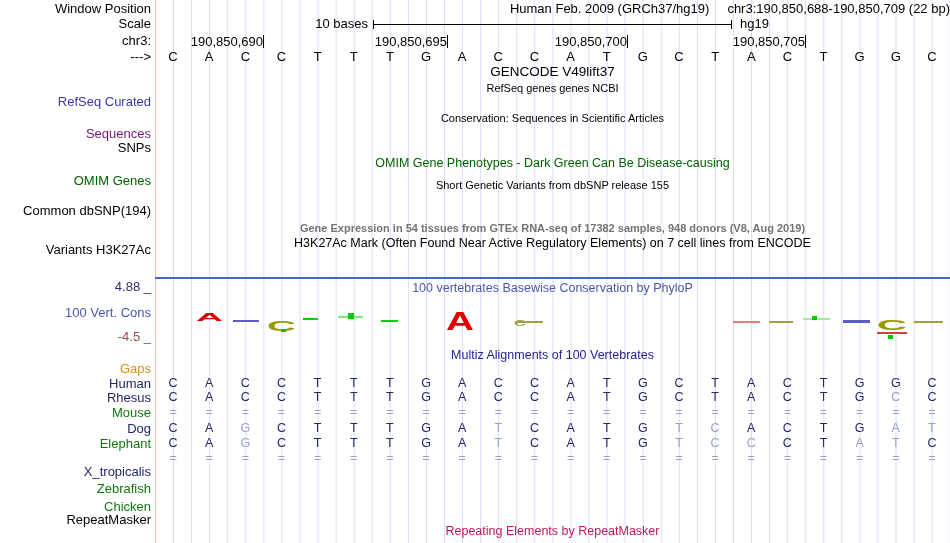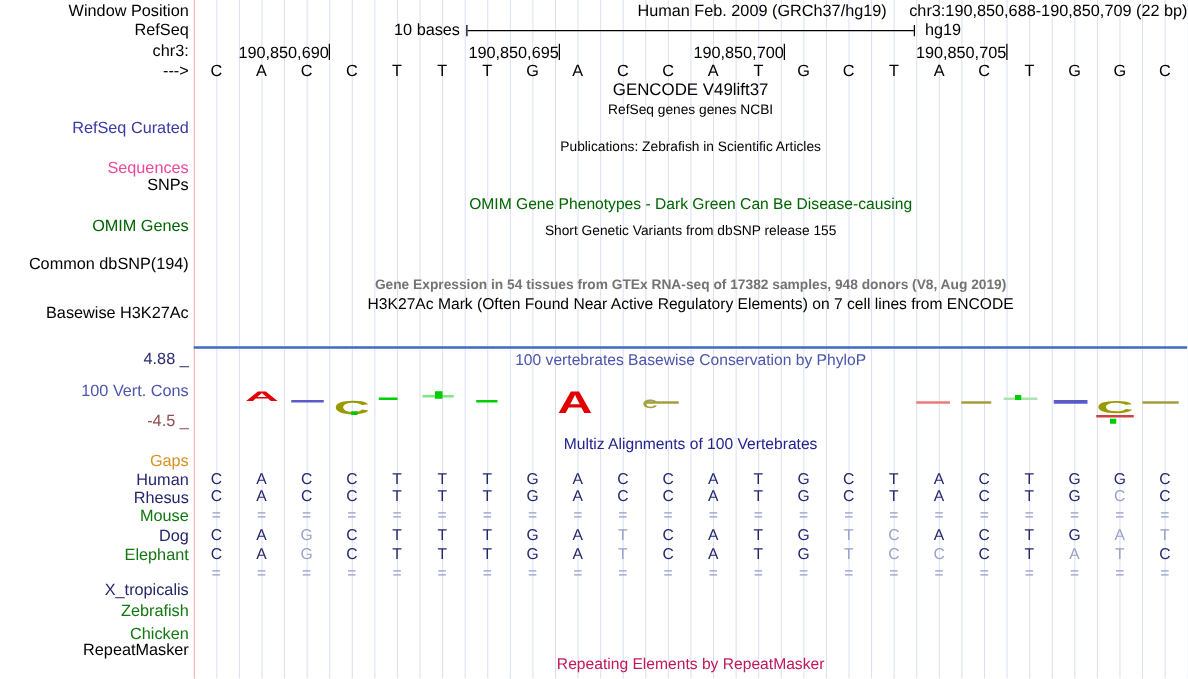--- a/index.html
+++ b/index.html
@@ -39,38 +39,38 @@
   </div>
 
   <div class="scale-label">10 bases</div>
   <div class="scale-bar">
     <div class="scale-bar-line"></div>
   </div>
   <div class="scale-tag">hg19</div>
 
   <div id="left-labels">
       <div class="llabel" style="top: 2px; color: rgb(0, 0, 0);">Window Position</div>
-      <div class="llabel" style="top: 17px; color: rgb(0, 0, 0);">RefSeq</div>
+      <div class="llabel" style="top: 17px; color: rgb(0, 0, 0);">Scale</div>
       <div class="llabel" style="top: 34px; color: rgb(0, 0, 0);">chr3:</div>
       <div class="llabel" style="top: 50px; color: rgb(0, 0, 0);">---&gt;</div>
       <div class="llabel" style="top: 95px; color: rgb(57, 57, 168);">RefSeq Curated</div>
-      <div class="llabel" style="top: 127px; color: #ec4899;">Sequences</div>
+      <div class="llabel" style="top: 127px; color: #701a75;">Sequences</div>
       <div class="llabel" style="top: 141px; color: rgb(0, 0, 0);">SNPs</div>
       <div class="llabel" style="top: 174px; color: rgb(0, 100, 0);">OMIM Genes</div>
       <div class="llabel" style="top: 204px; color: rgb(0, 0, 0);">Common dbSNP(194)</div>
-      <div class="llabel" style="top: 243px; color: rgb(0, 0, 0);">Basewise H3K27Ac</div>
+      <div class="llabel" style="top: 243px; color: rgb(0, 0, 0);">Variants H3K27Ac</div>
       <div class="llabel" style="top: 280px; color: rgb(43, 47, 110);">4.88 _</div>
       <div class="llabel" style="top: 306px; color: rgb(76, 85, 172);">100 Vert. Cons</div>
       <div class="llabel" style="top: 330px; color: rgb(143, 79, 79);">-4.5 _</div>
       <div class="llabel" style="top: 513px; color: rgb(0, 0, 0);">RepeatMasker</div>
     </div>
   <div id="center-texts">
       <div class="ctext" style="top: 65px; color: rgb(0, 0, 0); font-size: 13.5px;">GENCODE V49lift37</div>
       <div class="ctext" style="top: 81px; color: rgb(0, 0, 0); font-size: 11px;">RefSeq genes genes NCBI</div>
-      <div class="ctext" style="top: 111px; color: rgb(0, 0, 0); font-size: 11px;">Publications: Zebrafish in Scientific Articles</div>
+      <div class="ctext" style="top: 111px; color: rgb(0, 0, 0); font-size: 11px;">Conservation: Sequences in Scientific Articles</div>
       <div class="ctext" style="top: 156px; color: rgb(0, 100, 0); font-size: 12.5px;">OMIM Gene Phenotypes - Dark Green Can Be Disease-causing</div>
       <div class="ctext" style="top: 178px; color: rgb(0, 0, 0); font-size: 11px;">Short Genetic Variants from dbSNP release 155</div>
       <div class="ctext" style="top: 221px; color: #737373; font-size: 11px; font-weight: bold;">Gene Expression in 54 tissues from GTEx RNA-seq of 17382 samples, 948 donors (V8, Aug 2019)</div>
       <div class="ctext" style="top: 236px; color: rgb(0, 0, 0); font-size: 12.5px;">H3K27Ac Mark (Often Found Near Active Regulatory Elements) on 7 cell lines from ENCODE</div>
       <div class="ctext" style="top: 281px; color: rgb(76, 85, 172); font-size: 12.5px;">100 vertebrates Basewise Conservation by PhyloP</div>
       <div class="ctext" style="top: 348px; color: rgb(35, 35, 143); font-size: 12.5px;">Multiz Alignments of 100 Vertebrates</div>
       <div class="ctext" style="top: 524px; color: #be185d; font-size: 12.5px;">Repeating Elements by RepeatMasker</div>
     </div>
   <div id="ruler">
       <div class="rtick" style="left: 153px; width: 110px;">190,850,690</div>

